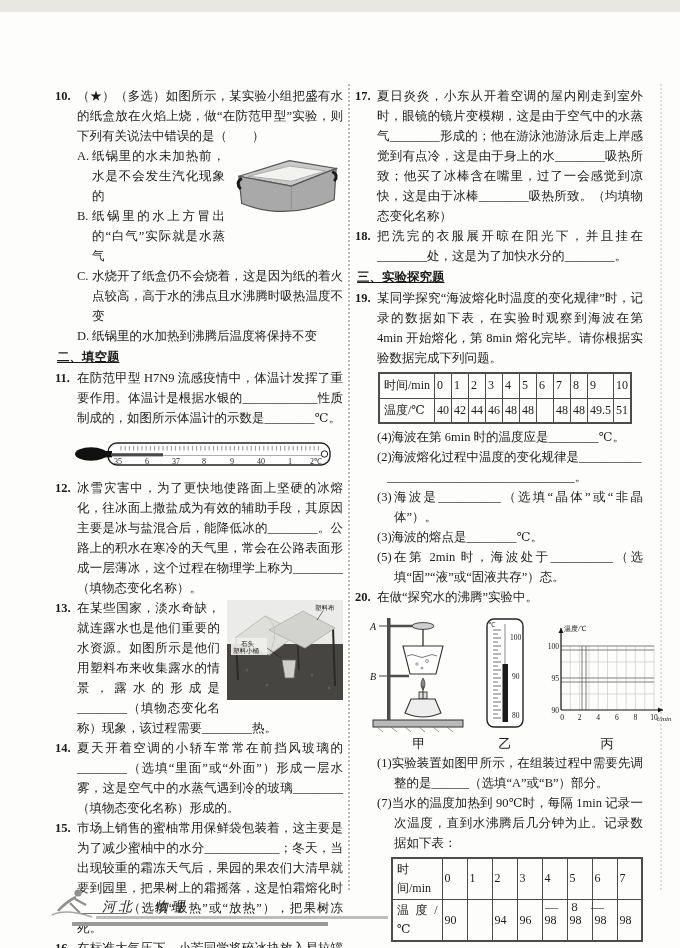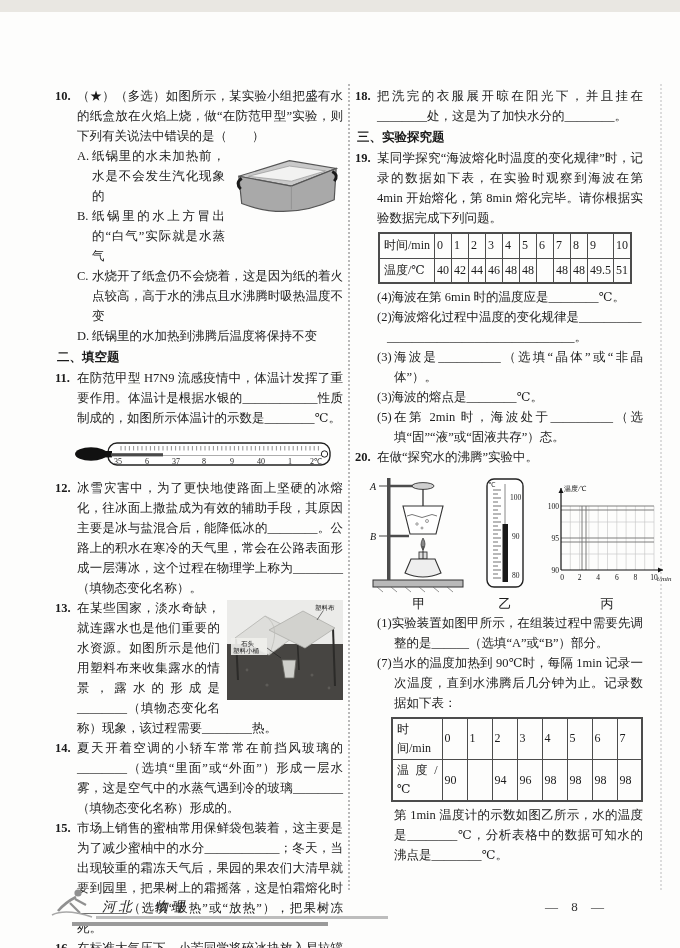--- a/index.html
+++ b/index.html
@@ -11,21 +11,21 @@
     margin:12px auto;
   }
   .col { position:absolute; top:74px; text-align:justify; }
   .col-left { left:57px; width:286px; }
   .col-right { left:357px; width:286px; }
   .divider { position:absolute; top:72px; left:348px; height:806px; border-left:2px dotted #b8b8b8; }
   .edge-dots { position:absolute; top:72px; left:660px; height:806px; border-left:2px dotted #dcdcdc; }
 
   .q { position:relative; padding-left:20px; }
   .qnum { position:absolute; left:-2px; top:0; font-weight:700; }
-  .sec { font-weight:700; margin:1px 0; }
+  .sec { font-weight:700; margin:1px 0;text-decoration:underline; }
   .opt { position:relative; padding-left:15px; }
   .olab { position:absolute; left:0; }
 
   .q10-fig { float:right; width:112px; height:76px; margin:3px 0 2px 6px; }
   .q13-fig { float:right; width:116px; height:100px; margin:2px 0 2px 7px; }
   .thermo-fig { display:block; width:268px; height:46px; margin:3px 0 1px -6px; }
 
   .sub { padding-left:17px; text-indent:-17px; }
   .sub-cont { padding-left:17px; }
   .blankline { padding-left:10px; }
@@ -204,20 +204,24 @@
     </div>
 
     <div class="q">
       <span class="qnum">16.</span>
       <div>在标准大气压下，小芳同学将碎冰块放入易拉罐中并加入适量的盐，用筷子搅拌大约半分钟，测得易拉罐中冰和盐水混合物的温度低于 0℃，同时发现易拉罐的底部外有白霜形成，该白霜的形成是________（填物态变化名称）现象，在形成白霜的过程中会________（选填“吸收”或“放出”）热量。</div>
     </div>
   </div>
 
   <div class="col col-right">
 
+    <div class="q">
+      <span class="qnum">17.</span>
+      <div>夏日炎炎，小东从开着空调的屋内刚走到室外时，眼镜的镜片变模糊，这是由于空气中的水蒸气________形成的；他在游泳池游泳后走上岸感觉到有点冷，这是由于身上的水________吸热所致；他买了冰棒含在嘴里，过了一会感觉到凉快，这是由于冰棒________吸热所致。（均填物态变化名称）</div>
+    </div>
 
     <div class="q">
       <span class="qnum">18.</span>
       <div>把洗完的衣服展开晾在阳光下，并且挂在________处，这是为了加快水分的________。</div>
     </div>
 
     <div class="sec">三、实验探究题</div>
 
     <div class="q">
       <span class="qnum">19.</span>

